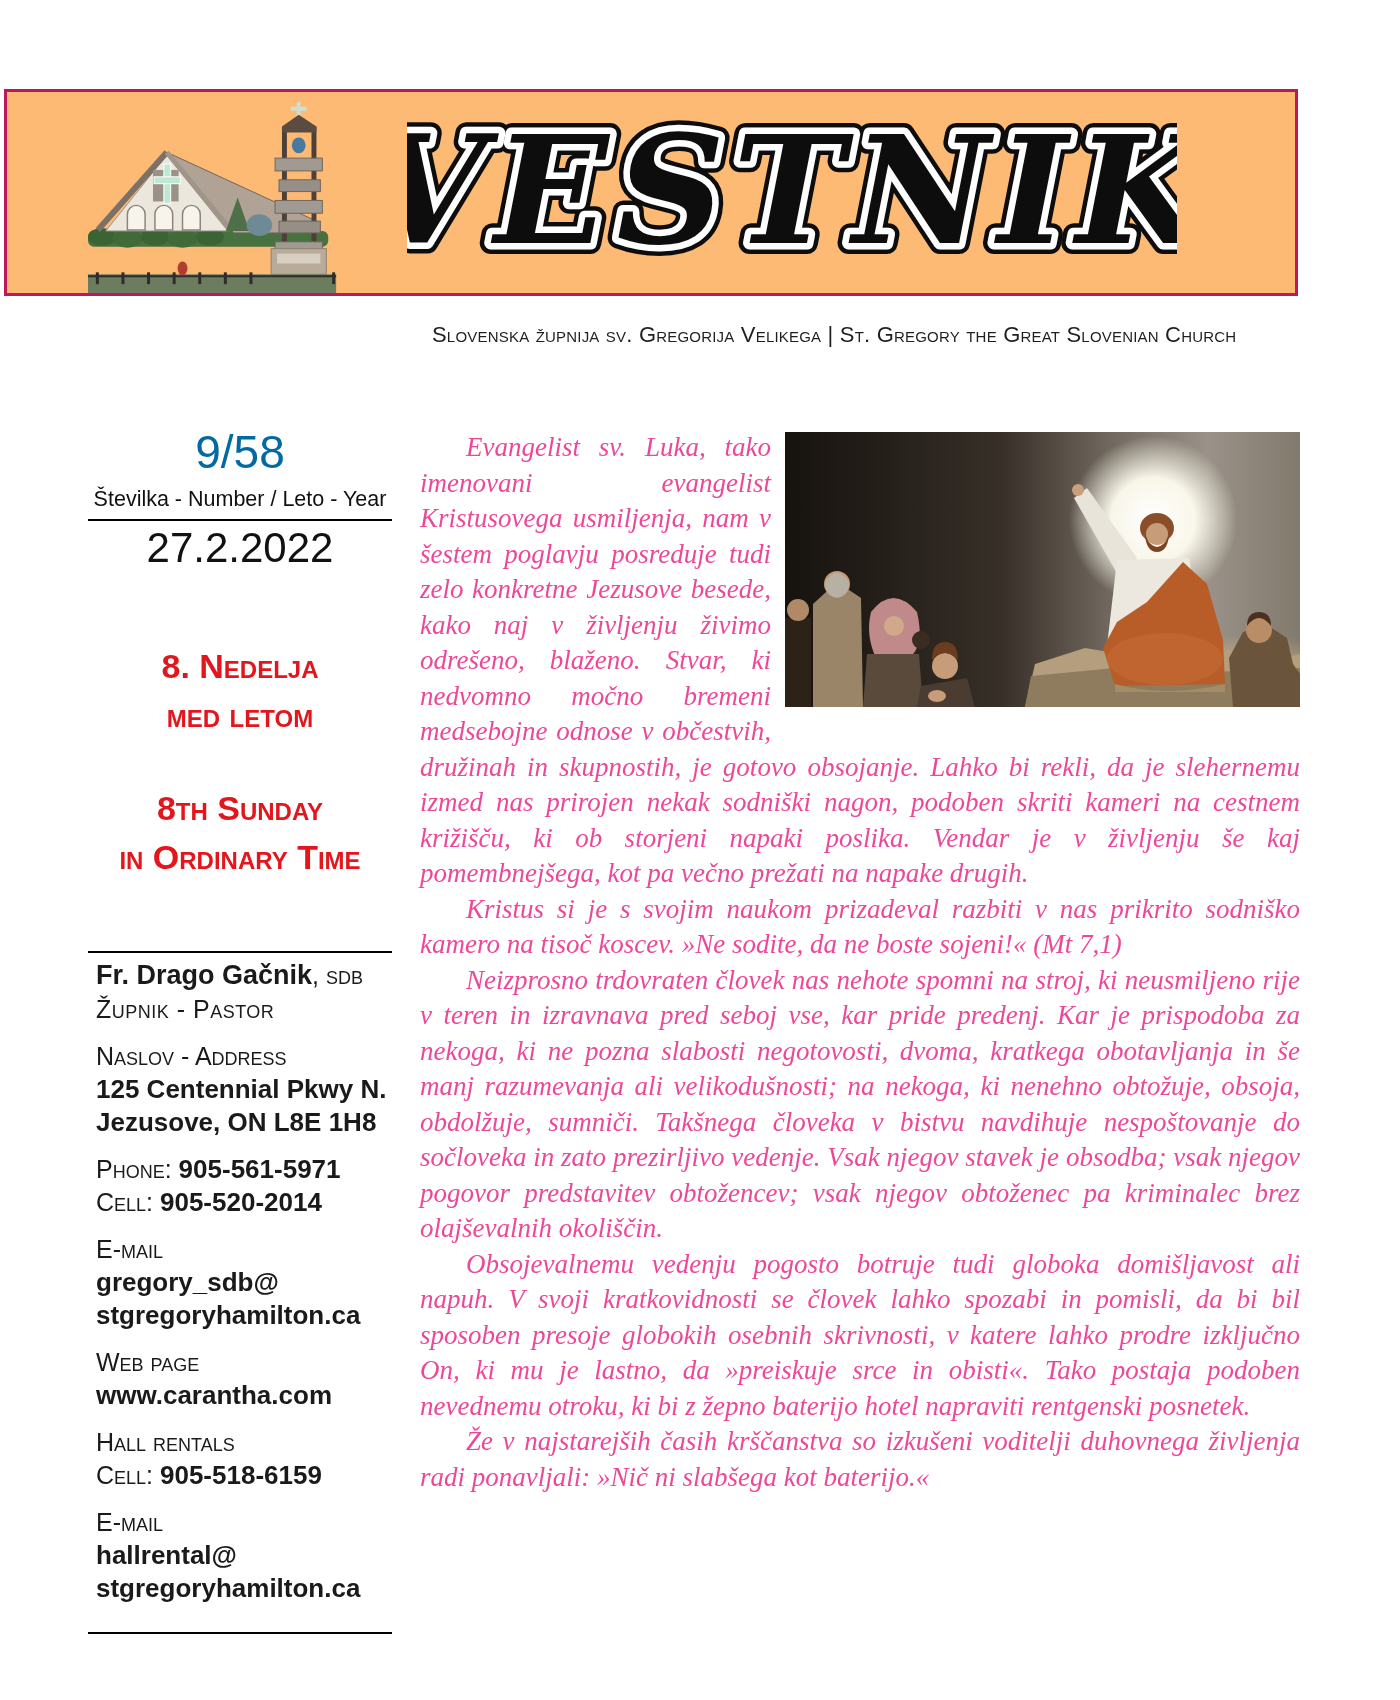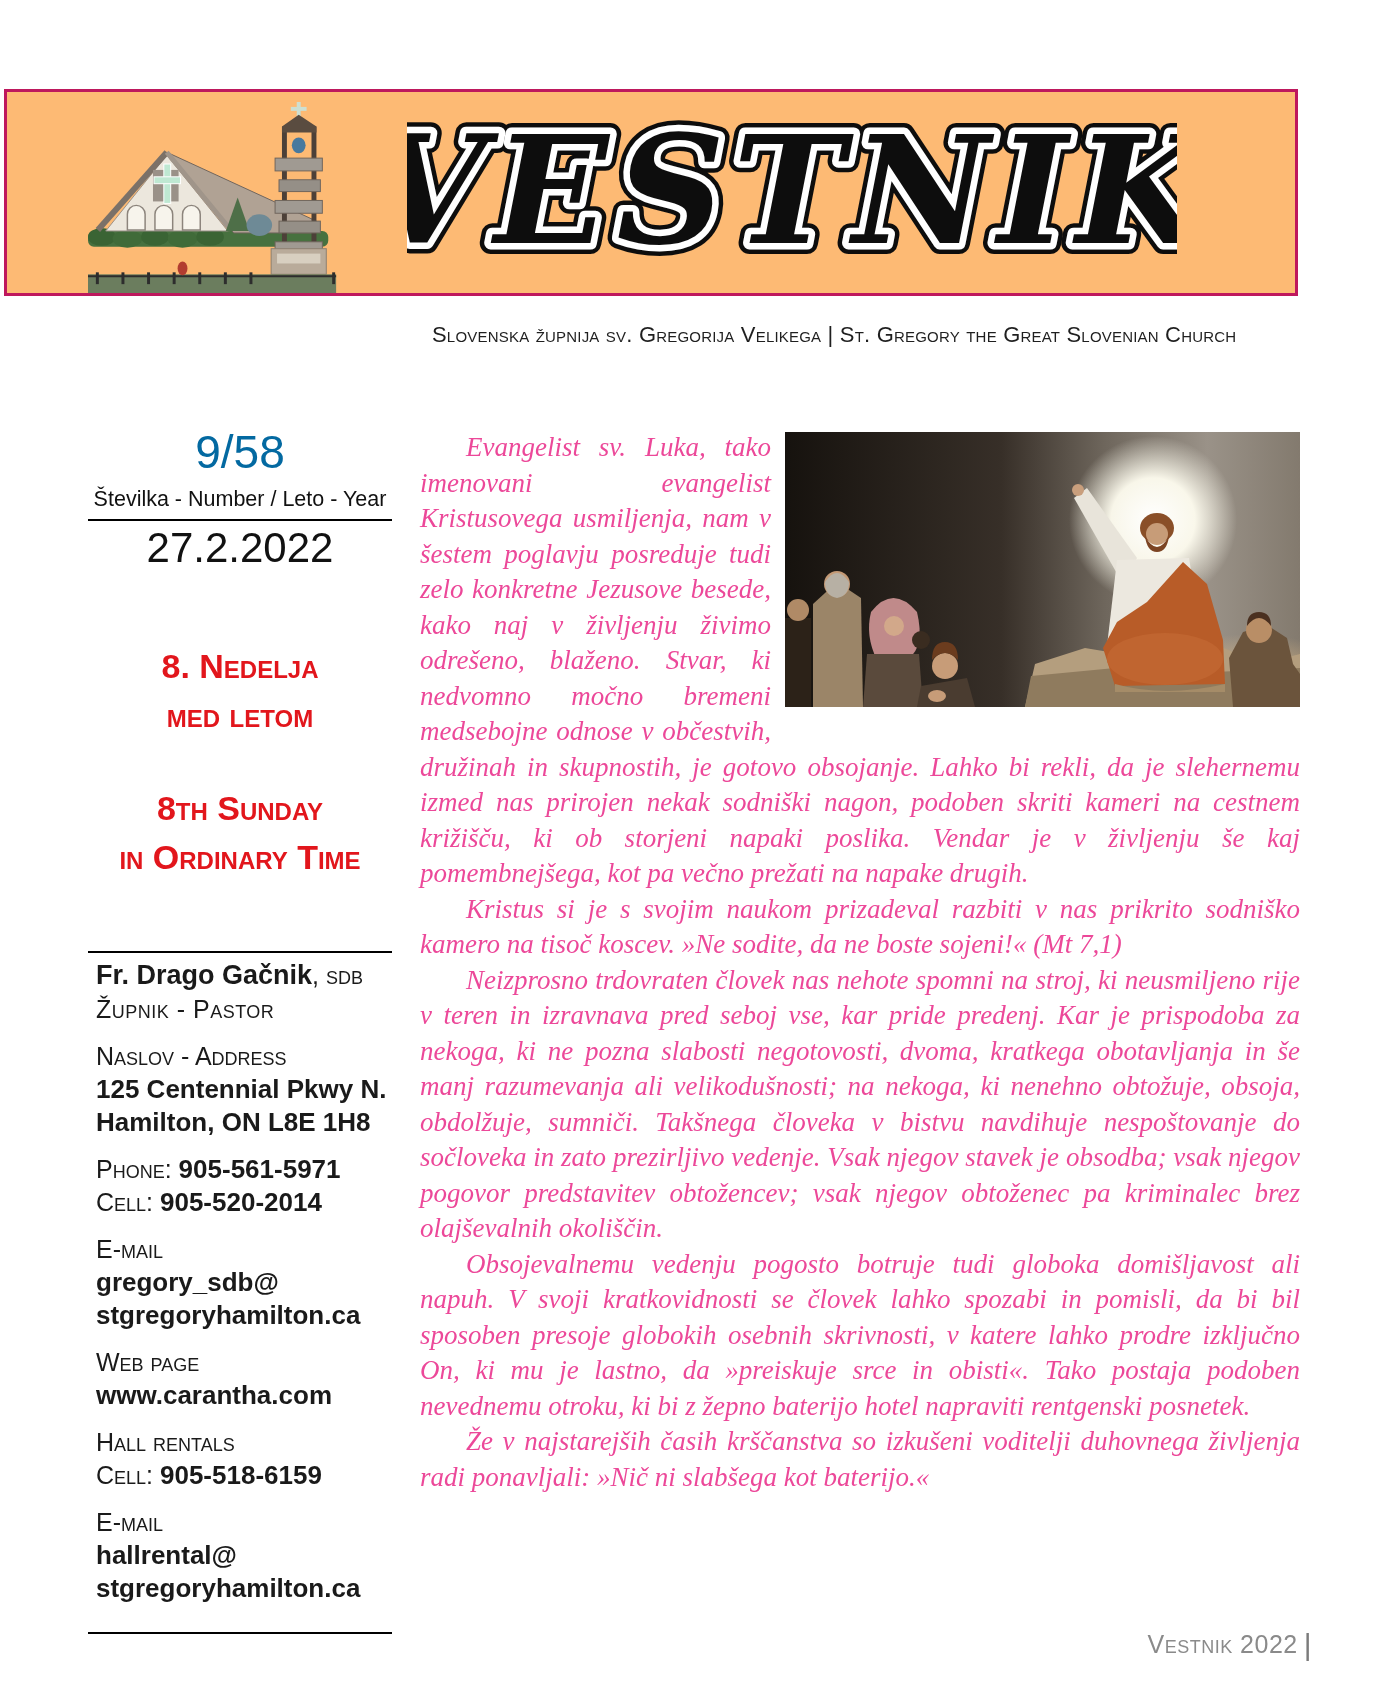--- a/index.html
+++ b/index.html
@@ -147,21 +147,21 @@
     </div>
 
     <hr class="rule2">
 
     <div class="contact">
       <div class="c-name"><span>Fr. Drago Gačnik</span><span class="suffix">, sdb</span></div>
       <div class="c-title">Župnik - Pastor</div>
 
       <div class="c-label">Naslov - Address</div>
       <div class="c-bold">125 Centennial Pkwy N.</div>
-      <div class="c-bold">Hamilton, ON L8E 1H8</div>
+      <div class="c-bold">Jezusove, ON L8E 1H8</div>
 
       <div class="c-line gap"><span>Phone:</span> <span class="val">905-561-5971</span></div>
       <div class="c-line"><span>Cell:</span> <span class="val">905-520-2014</span></div>
 
       <div class="c-label">E-mail</div>
       <div class="c-bold">gregory_sdb@</div>
       <div class="c-bold">stgregoryhamilton.ca</div>
 
       <div class="c-label">Web page</div>
       <div class="c-bold">www.carantha.com</div>
@@ -238,17 +238,14 @@
       </div>
 
       <p>Evangelist sv. Luka, tako imenovani evangelist Kristusovega usmiljenja, nam v šestem poglavju posreduje tudi zelo konkretne Jezusove besede, kako naj v življenju živimo odrešeno, blaženo. Stvar, ki nedvomno močno bremeni medsebojne odnose v občestvih, družinah in skupnostih, je gotovo obsojanje. Lahko bi rekli, da je slehernemu izmed nas prirojen nekak sodniški nagon, podoben skriti kameri na cestnem križišču, ki ob storjeni napaki poslika. Vendar je v življenju še kaj pomembnejšega, kot pa večno prežati na napake drugih.</p>
       <p>Kristus si je s svojim naukom prizadeval razbiti v nas prikrito sodniško kamero na tisoč koscev. »Ne sodite, da ne boste sojeni!« (Mt 7,1)</p>
       <p>Neizprosno trdovraten človek nas nehote spomni na stroj, ki neusmiljeno rije v teren in izravnava pred seboj vse, kar pride predenj. Kar je prispodoba za nekoga, ki ne pozna slabosti negotovosti, dvoma, kratkega obotavljanja in še manj razumevanja ali velikodušnosti; na nekoga, ki nenehno obtožuje, obsoja, obdolžuje, sumniči. Takšnega človeka v bistvu navdihuje nespoštovanje do sočloveka in zato prezirljivo vedenje. Vsak njegov stavek je obsodba; vsak njegov pogovor predstavitev obtožencev; vsak njegov obtoženec pa kriminalec brez olajševalnih okoliščin.</p>
       <p>Obsojevalnemu vedenju pogosto botruje tudi globoka domišljavost ali napuh. V svoji kratkovidnosti se človek lahko spozabi in pomisli, da bi bil sposoben presoje globokih osebnih skrivnosti, v katere lahko prodre izključno On, ki mu je lastno, da »preiskuje srce in obisti«. Tako postaja podoben nevednemu otroku, ki bi z žepno baterijo hotel napraviti rentgenski posnetek.</p>
       <p>Že v najstarejših časih krščanstva so izkušeni voditelji duhovnega življenja radi ponavljali: »Nič ni slabšega kot baterijo.«</p>
     </div>
   </div>
 
-  <div id="footer">
-    <span>Vestnik 2022</span><span class="bar">|</span>
-  </div>
 
 </div>
 
 </body></html>

